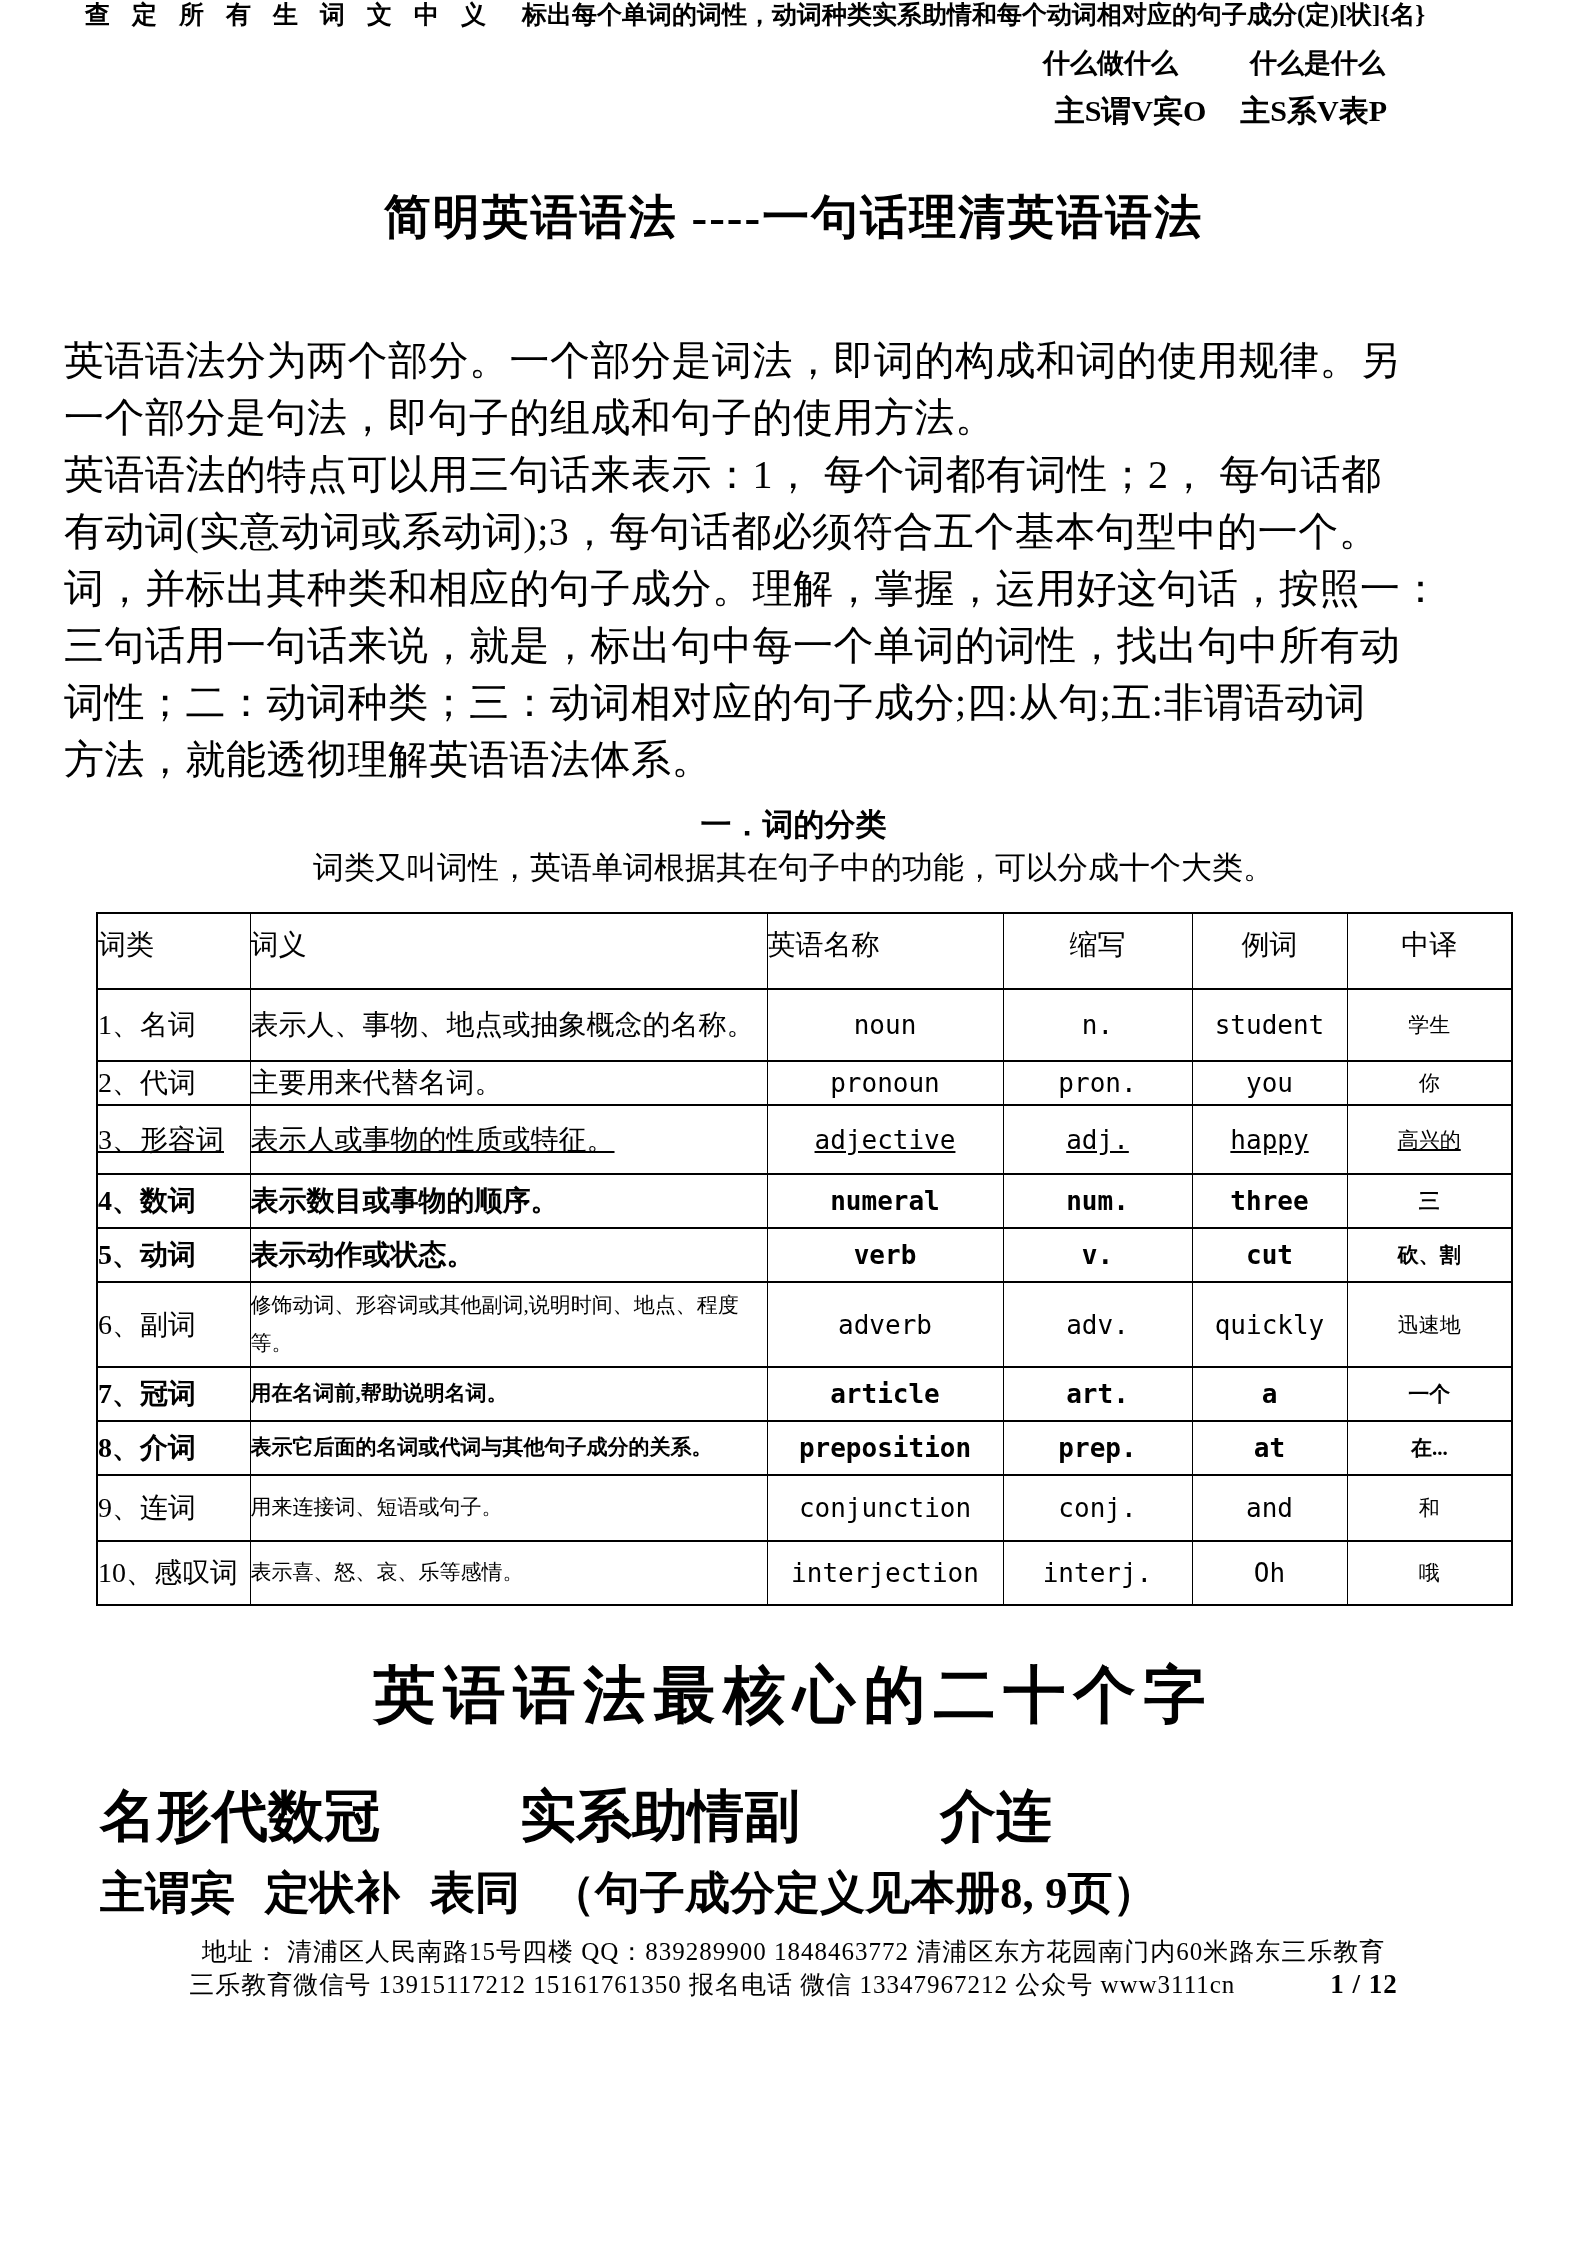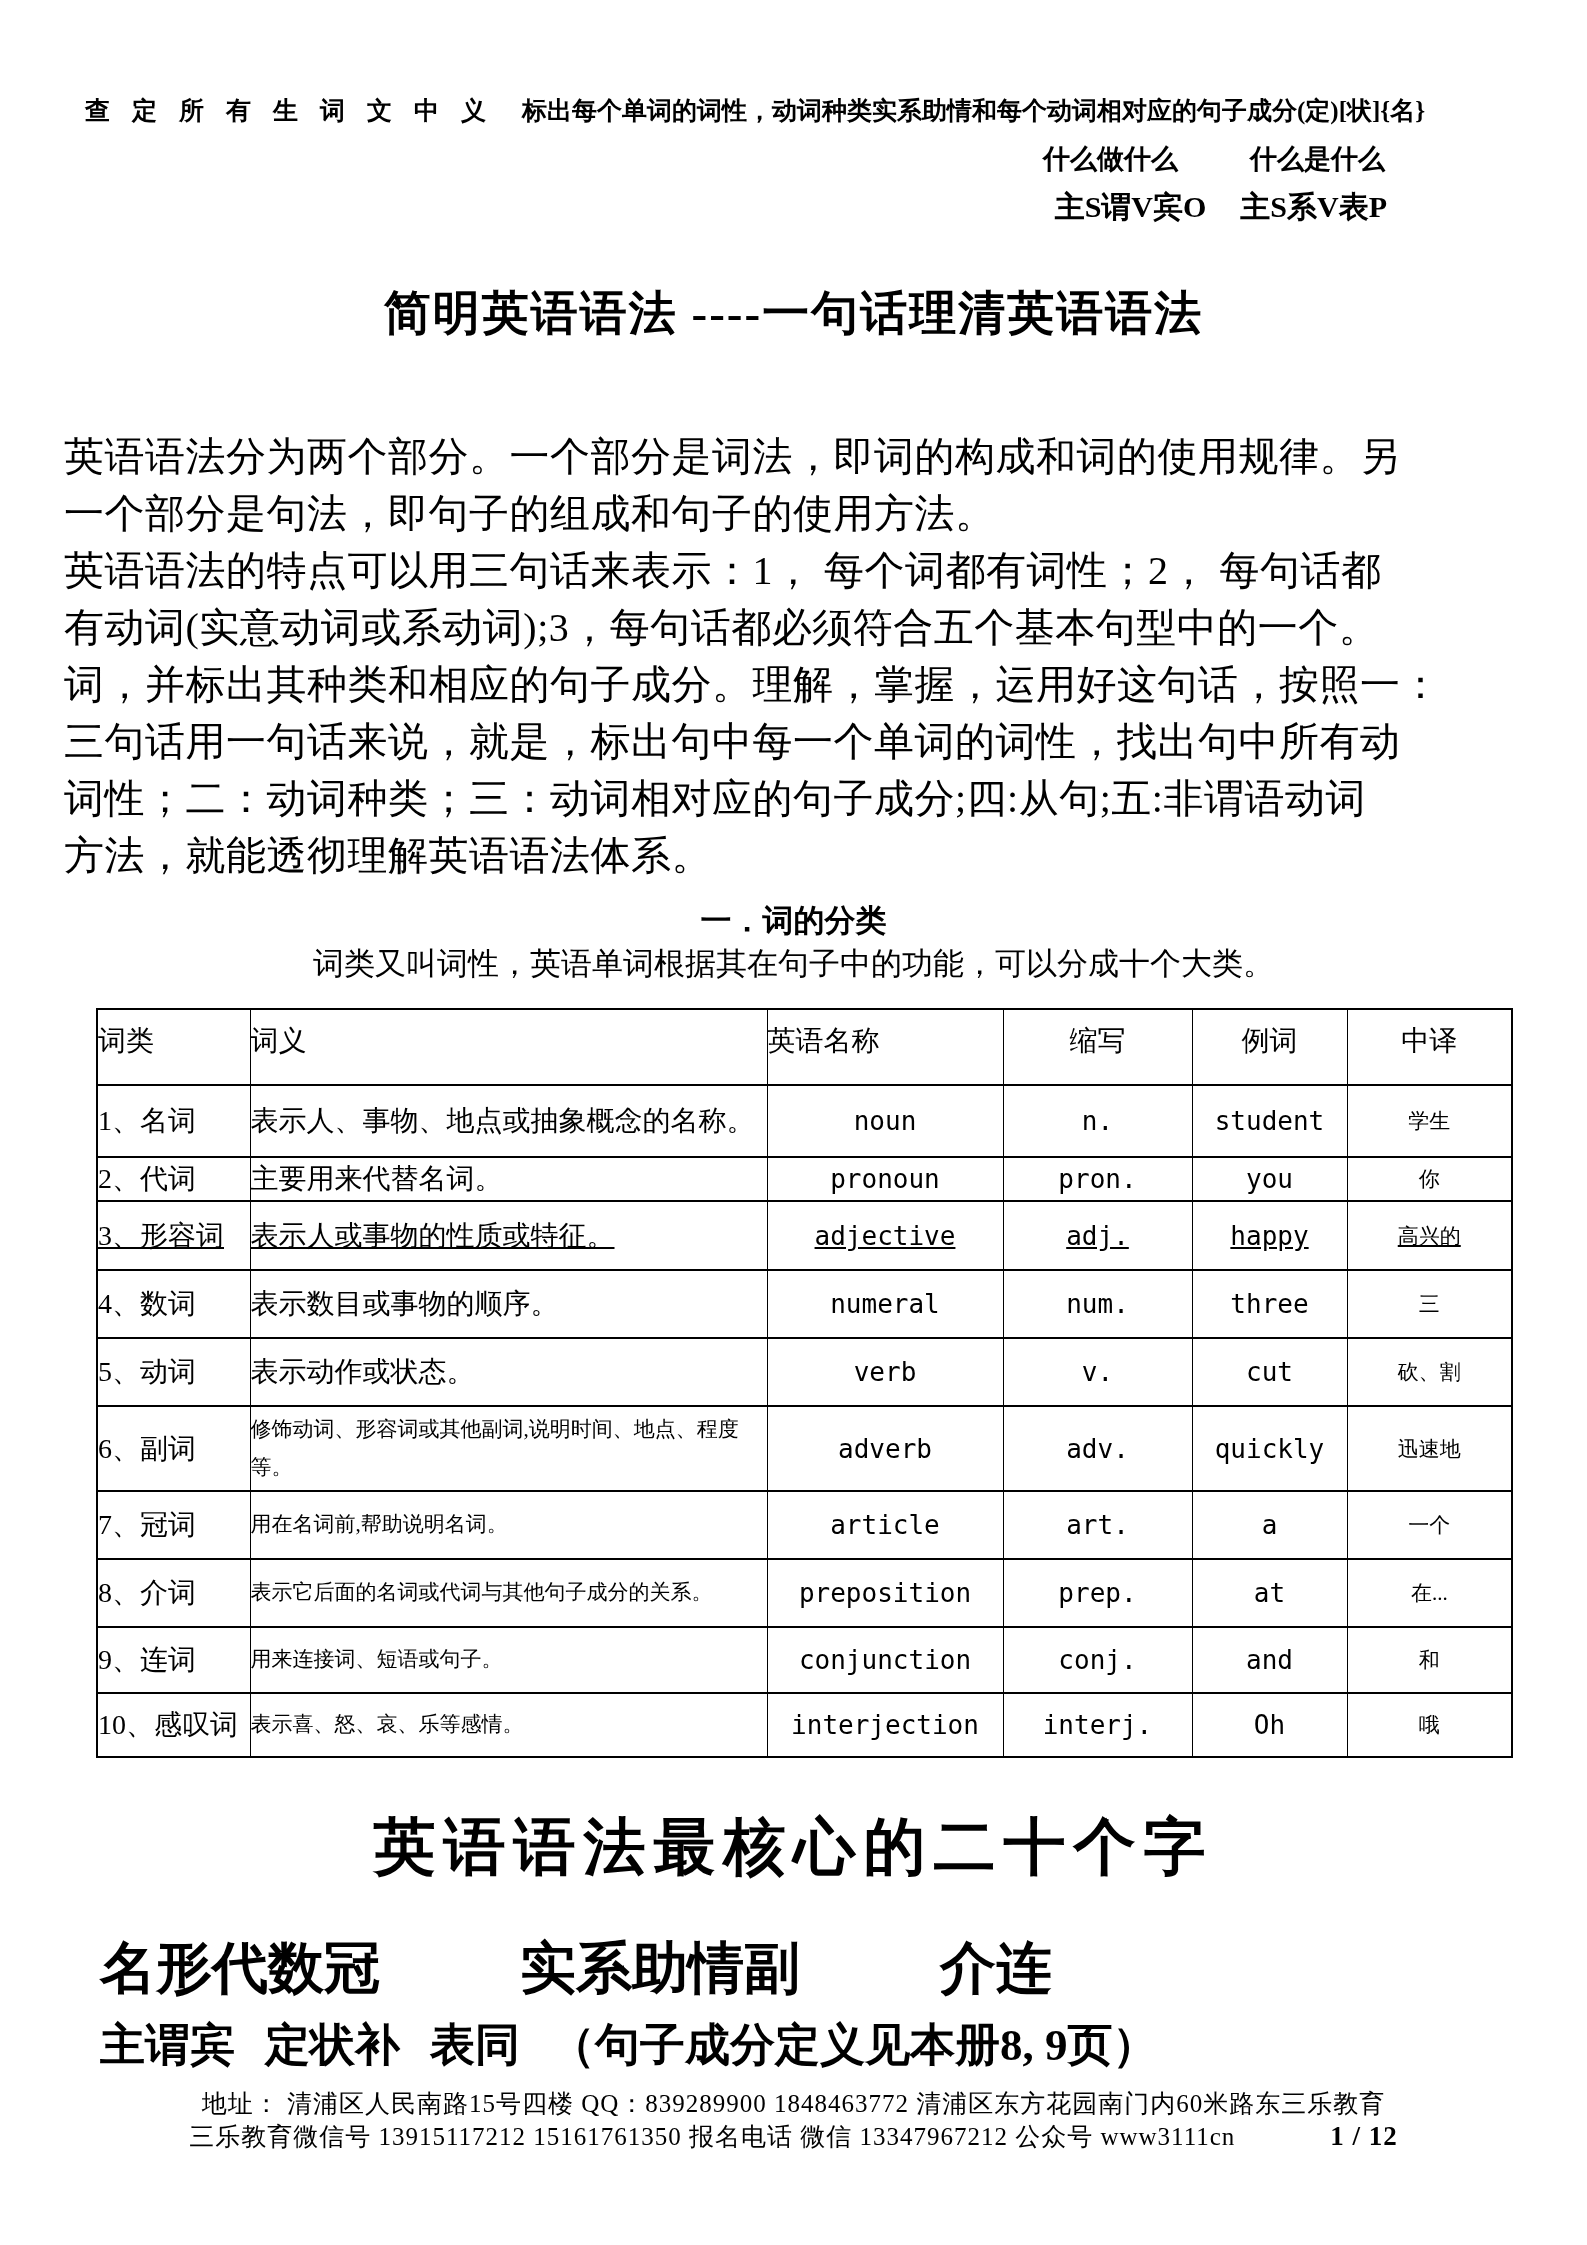--- a/index.html
+++ b/index.html
@@ -1,18 +1,18 @@
 <!DOCTYPE html>
 <html><head>
 <meta charset="utf-8">
 <style>
   html,body{margin:0;padding:0;background:#888;}
   .page{
     width:1587px;height:2245px;background:#ffffff;margin:0 auto;
-    box-sizing:border-box;padding-top:96px;position:relative;overflow:hidden;
+    box-sizing:border-box;position:relative;overflow:hidden;
     font-family:"Liberation Serif","DejaVu Serif",serif;color:#000;
   }
   
   .annot-line1{margin-left:85px;font-size:25px;line-height:30px;white-space:nowrap;}
   .annot-line1 .sp{letter-spacing:22px;margin-right:14px;font-weight:600;}
   .annot-line1 .rest{letter-spacing:0;font-weight:600;}
   .annot-line2{margin-top:16px;padding-right:202px;text-align:right;font-size:27px;line-height:34px;font-weight:700;white-space:nowrap;}
   .annot-line2 .g1{margin-right:72px;}
   .annot-line3{margin-top:12px;padding-right:200px;text-align:right;font-size:30px;line-height:38px;font-weight:700;white-space:nowrap;}
   .annot-line3 .g1{margin-right:34px;text-align:center;}
@@ -32,21 +32,21 @@
   th.h-mean{text-align:left;padding-left:44px;}
   td.c-mean{text-align:left;padding-left:12px;}
   th.h-en{text-align:left;padding-left:14px;}
   th.h-abbr,th.h-ex,th.h-cn{text-align:center;}
   td.c-cat{font-size:28px;}
   td.c-mean{font-size:28px;line-height:1.5;}
   tr.small td.c-mean{font-size:21px;line-height:1.8;padding-right:8px;}
   td.c-en,td.c-abbr,td.c-ex{font-family:"DejaVu Sans Mono","Liberation Mono",monospace;font-size:26px;text-align:center;}
   td.c-cn{font-size:21px;text-align:center;}
   tr.rh-hdr{height:76px;} tr.rh-72{height:72px;} tr.rh-42{height:42px;} tr.rh-69{height:69px;text-decoration:underline;}
-  tr.rh-67{height:68px;} tr.rh-85{height:85px;} tr.rh-66{height:66px;} tr.rh-64{height:64px;}
+  tr.rh-67{height:54px;font-weight:bold;} tr.rh-85{height:85px;} tr.rh-66{height:66px;} tr.rh-64{height:64px;}
   
   .core-heading{margin-top:48px;text-align:center;font-size:62px;line-height:82px;font-weight:800;letter-spacing:8px;white-space:nowrap;}
   .core-line1{margin-top:42px;margin-left:100px;font-size:56px;line-height:76px;font-weight:800;white-space:nowrap;}
   .core-line1 .grp{margin-right:140px;}
   .core-line1 .grp:last-child{margin-right:0;}
   .core-line2{margin-top:10px;margin-left:100px;font-size:45px;line-height:58px;font-weight:700;white-space:nowrap;}
   .core-line2 .grp{margin-right:30px;}
   .core-line2 .grp:last-child{margin-right:0;}
   
   .footer{margin-top:14px;text-align:center;}

